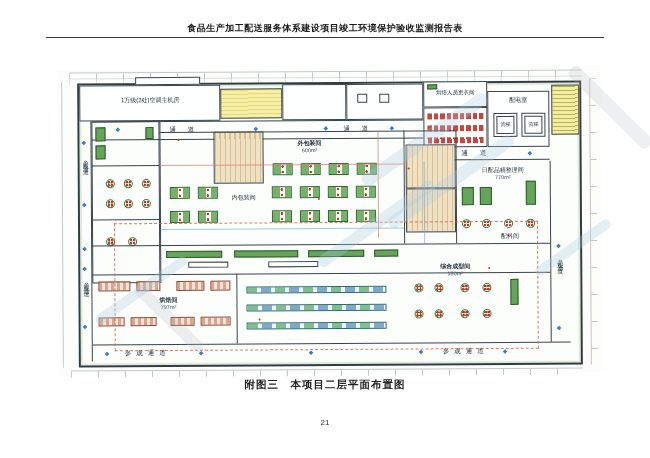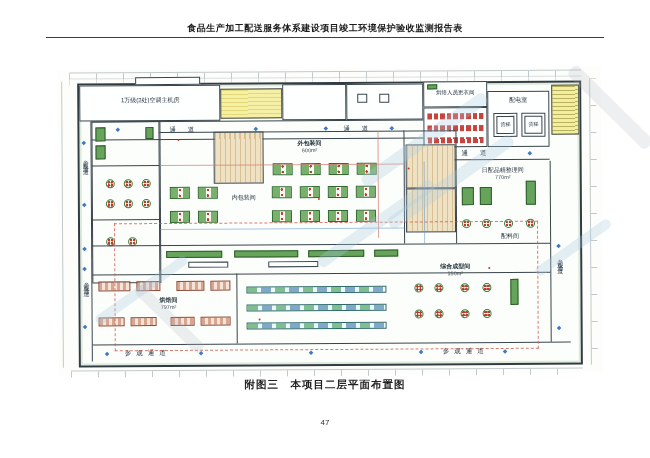--- a/index.html
+++ b/index.html
@@ -255,15 +255,15 @@
     <div class="wm" style="left:318px;top:108px;width:150px;height:13px;transform:rotate(-35deg);"></div>
     <div class="wm" style="left:248px;top:150px;width:140px;height:12px;transform:rotate(-35deg);"></div>
     <div class="wm" style="left:28px;top:216px;width:110px;height:10px;transform:rotate(-35deg);"></div>
     <div class="wm" style="left:470px;top:176px;width:90px;height:10px;transform:rotate(-35deg);"></div>
     <div class="wmg" style="left:498px;top:34px;width:110px;height:14px;transform:rotate(45deg);"></div>
     <div class="wmg" style="left:66px;top:244px;width:90px;height:12px;transform:rotate(45deg);"></div>
 
   </div>
 
   <div class="caption">附图三　本项目二层平面布置图</div>
-  <div class="pagenum">47</div>
+  <div class="pagenum">21</div>
 
 </div>
 
 </body></html>

